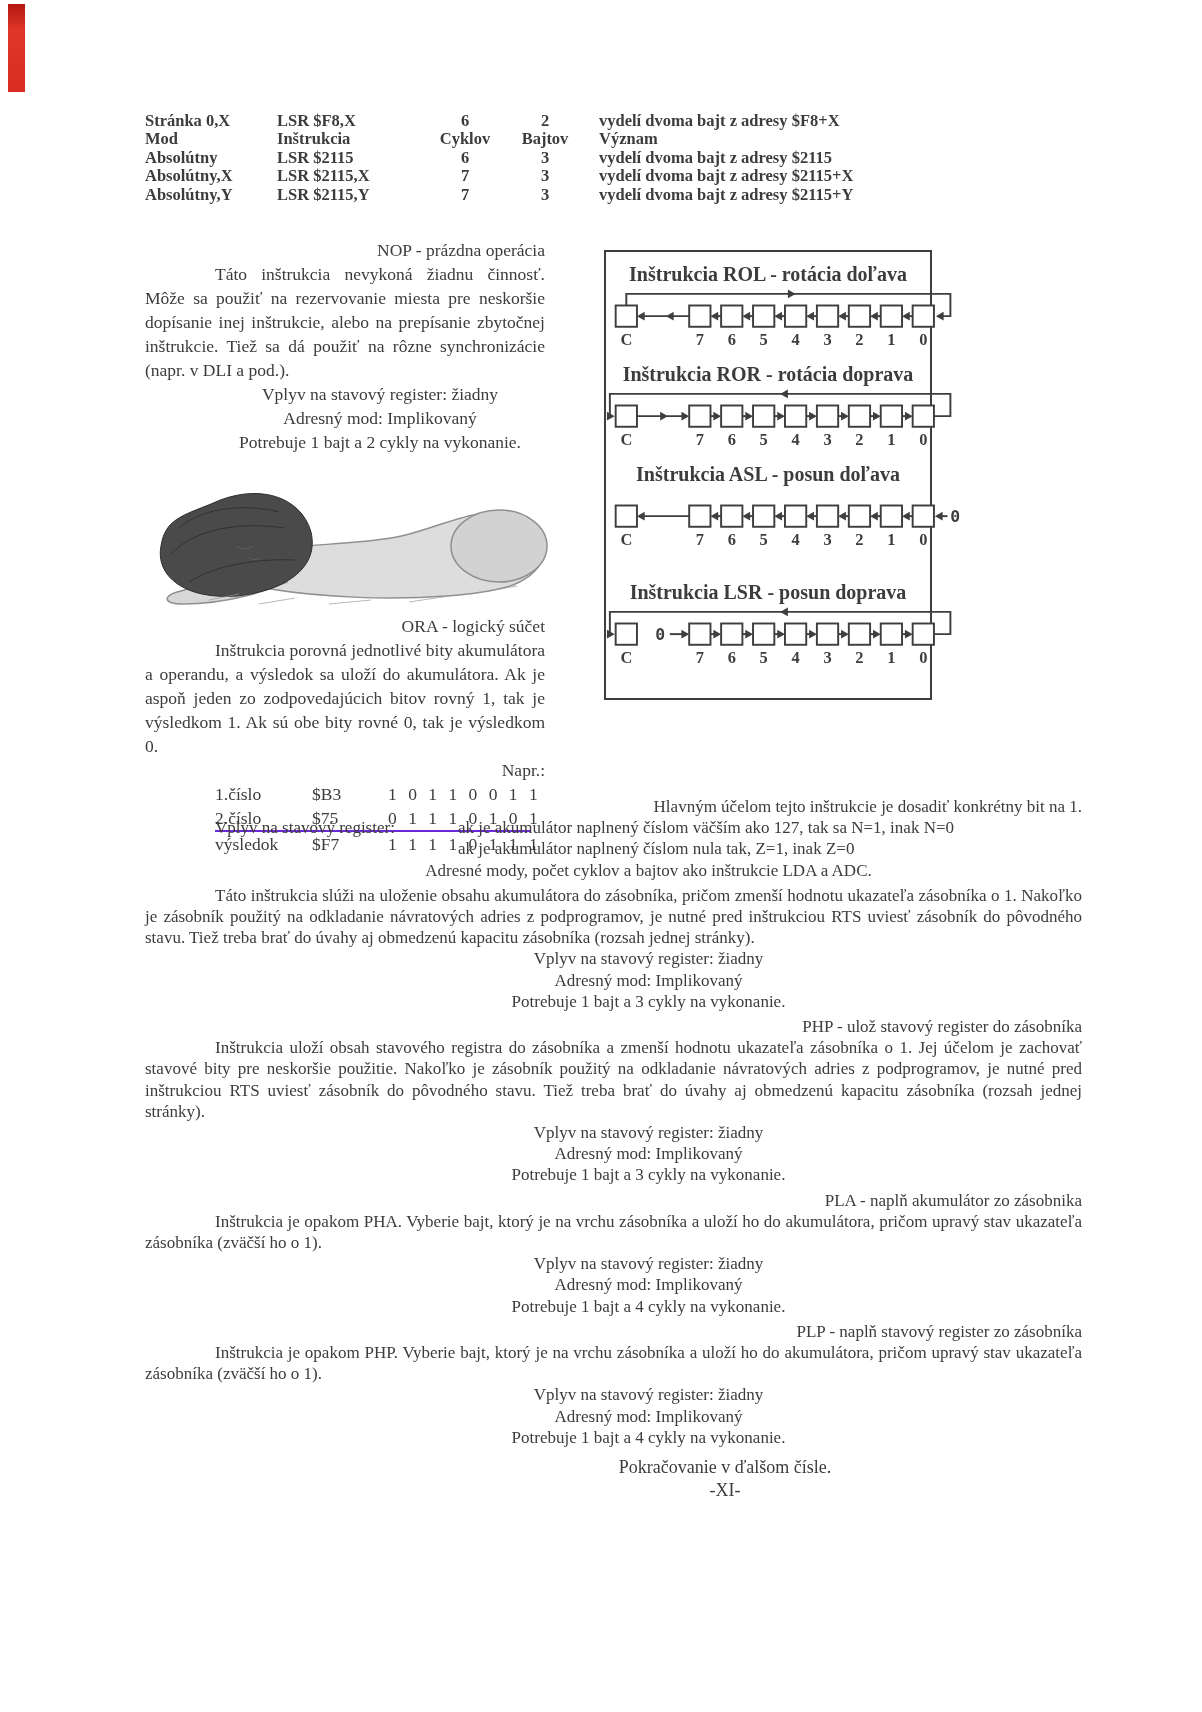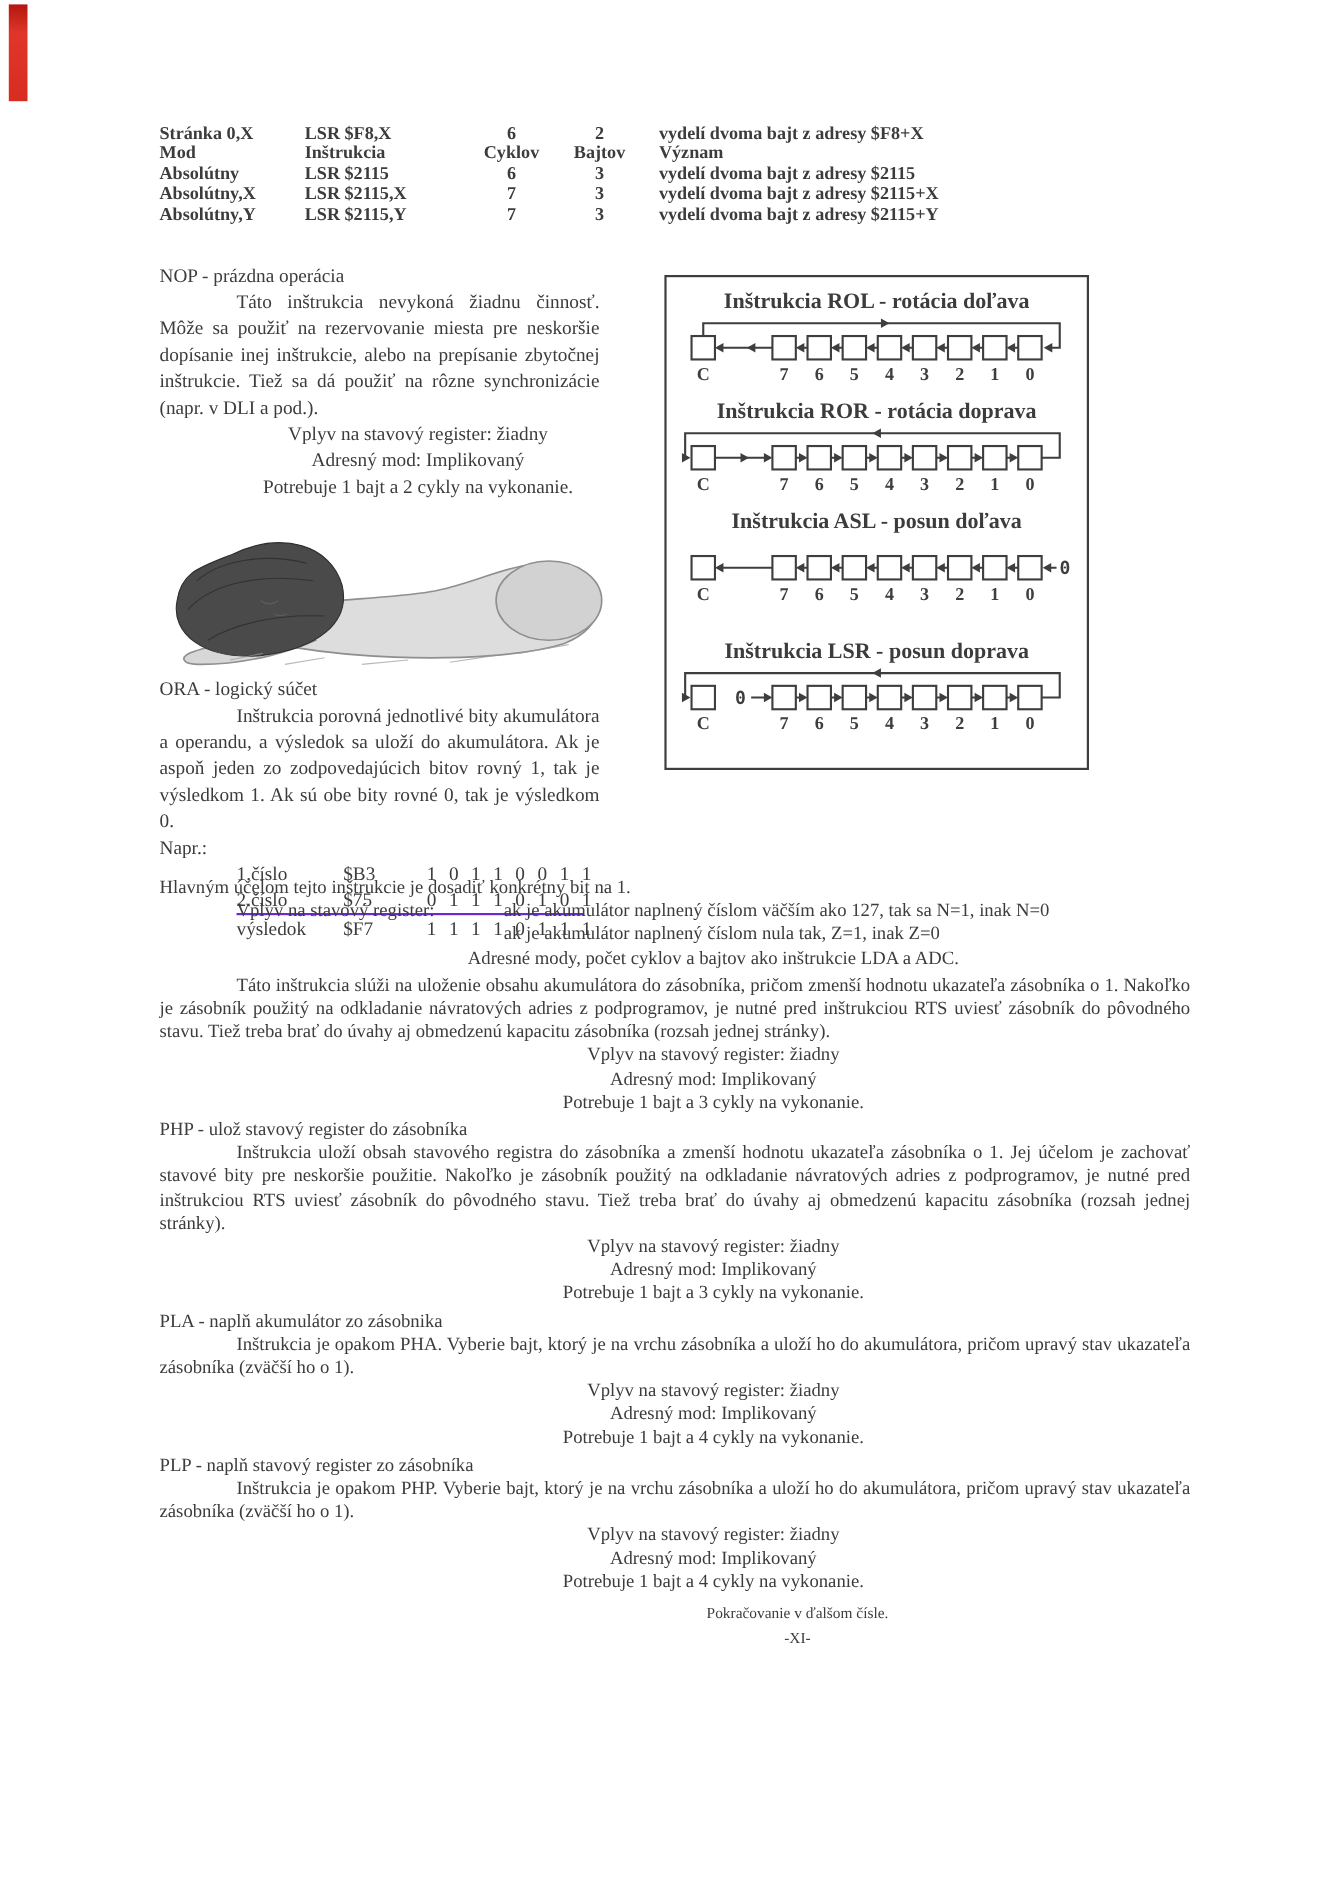--- a/index.html
+++ b/index.html
@@ -14,47 +14,47 @@
   .top-table td{font-size:16.5px;line-height:18.4px;padding:0;white-space:nowrap;font-weight:bold;}
   .top-table td:nth-child(1){width:132px;}
   .top-table td:nth-child(2){width:148px;}
   .top-table td:nth-child(3){width:80px;text-align:center;}
   .top-table td:nth-child(4){width:80px;text-align:center;}
   .top-table td:nth-child(5){padding-left:14px;margin-top:20px;}
 
   
   .left-col{position:absolute;left:145px;top:238px;width:400px;font-size:17.5px;line-height:24px;}
   .para{margin:0;text-align:justify;text-indent:70px;}
-  .hline{margin:0;}
+  .hline{margin:0;text-align:right;}
   .subline{margin:0 0 0 70px;text-align:center;}
 
   .illustration{margin:4px 0 0 -26px;width:444px;height:150px;}
 
   
-  .diagram-box{position:absolute;left:604px;top:250px;width:386px;height:450px;
+  .diagram-box{position:absolute;left:604px;top:250px;width:328px;height:450px;
     border:2px solid #3e3e3e;box-sizing:border-box;padding-top:10px;}
   .diag{margin-bottom:10px;}
   .diag-title{text-align:center;font-weight:bold;font-size:20px;line-height:24px;margin-bottom:2px;}
   .diag svg{display:block;margin:0 auto;}
   .diag-lsr{margin-top:28px;}
 
   
   .ex{margin-left:70px;width:316px;}
   .ex-row{display:grid;grid-template-columns:97px 76px 1fr;line-height:24px;}
   .ex-row .bits{letter-spacing:3.5px;white-space:nowrap;}
   .ex-row.result{border-top:2px solid #6d28d9;}
 
   
   .main-col{position:absolute;left:145px;top:796px;width:937px;font-size:17px;line-height:21.2px;}
   .main-col .para{text-indent:70px;}
   .status-row{display:flex;margin-left:70px;}
   .status-label{width:243px;flex:0 0 243px;}
   .status-lines{flex:1;}
   .sec{margin-top:4px;}
-  .footer{width:700px;margin:8px 0 0 230px;text-align:center;font-size:14px;line-height:23px;}
+  .footer{width:700px;margin:8px 0 0 230px;text-align:center;font-size:18px;line-height:23px;}
 </style>
 </head>
 <body>
 
 <div class="page">
 
   <div class="red-mark"></div>
 
   <table class="top-table">
     <tbody>

